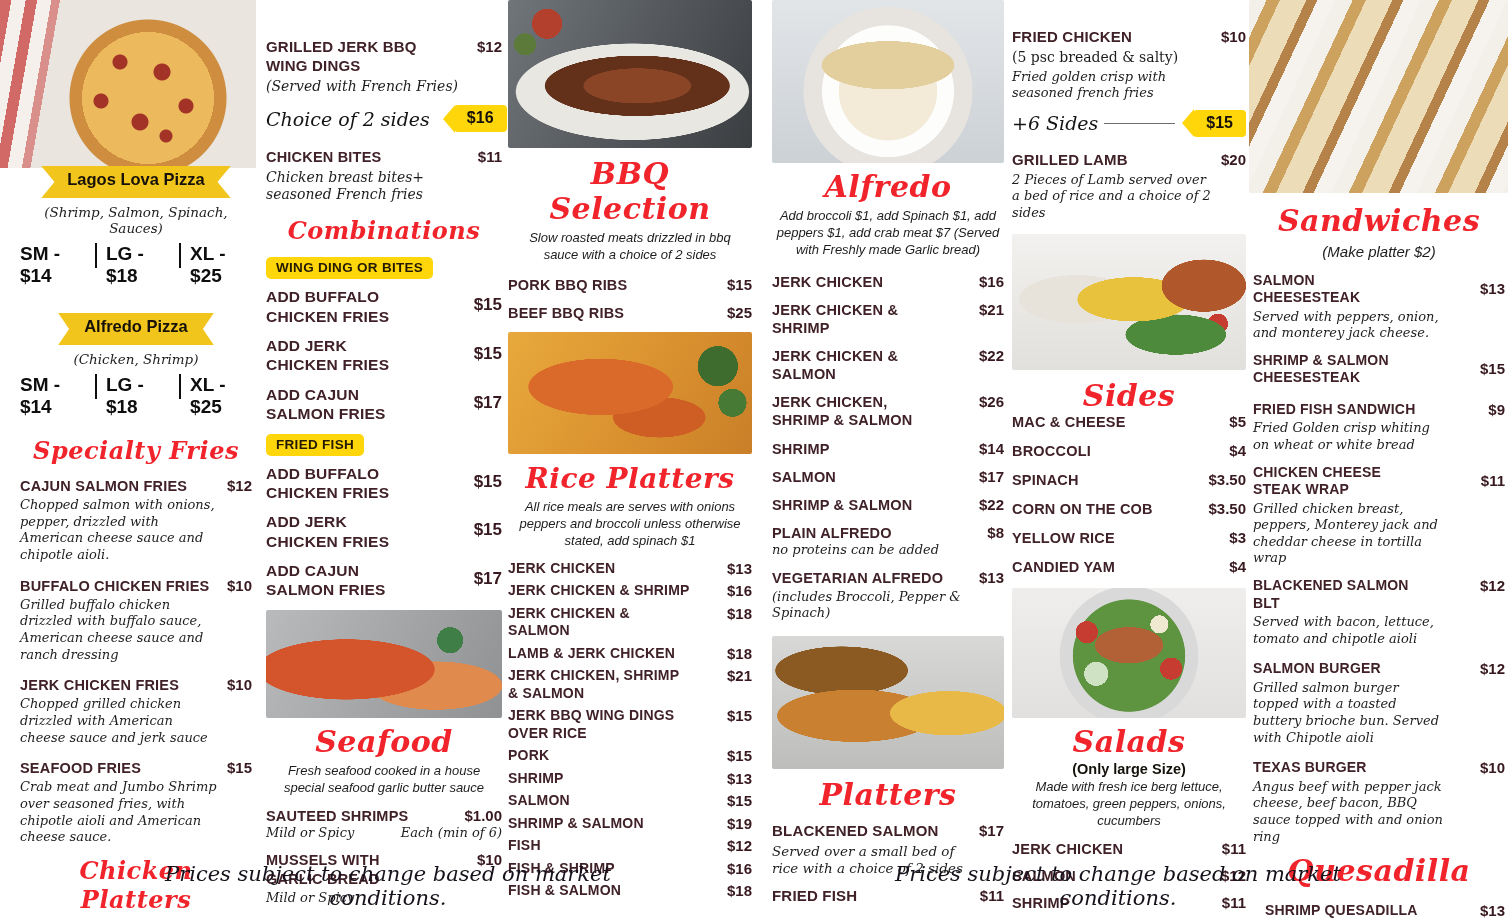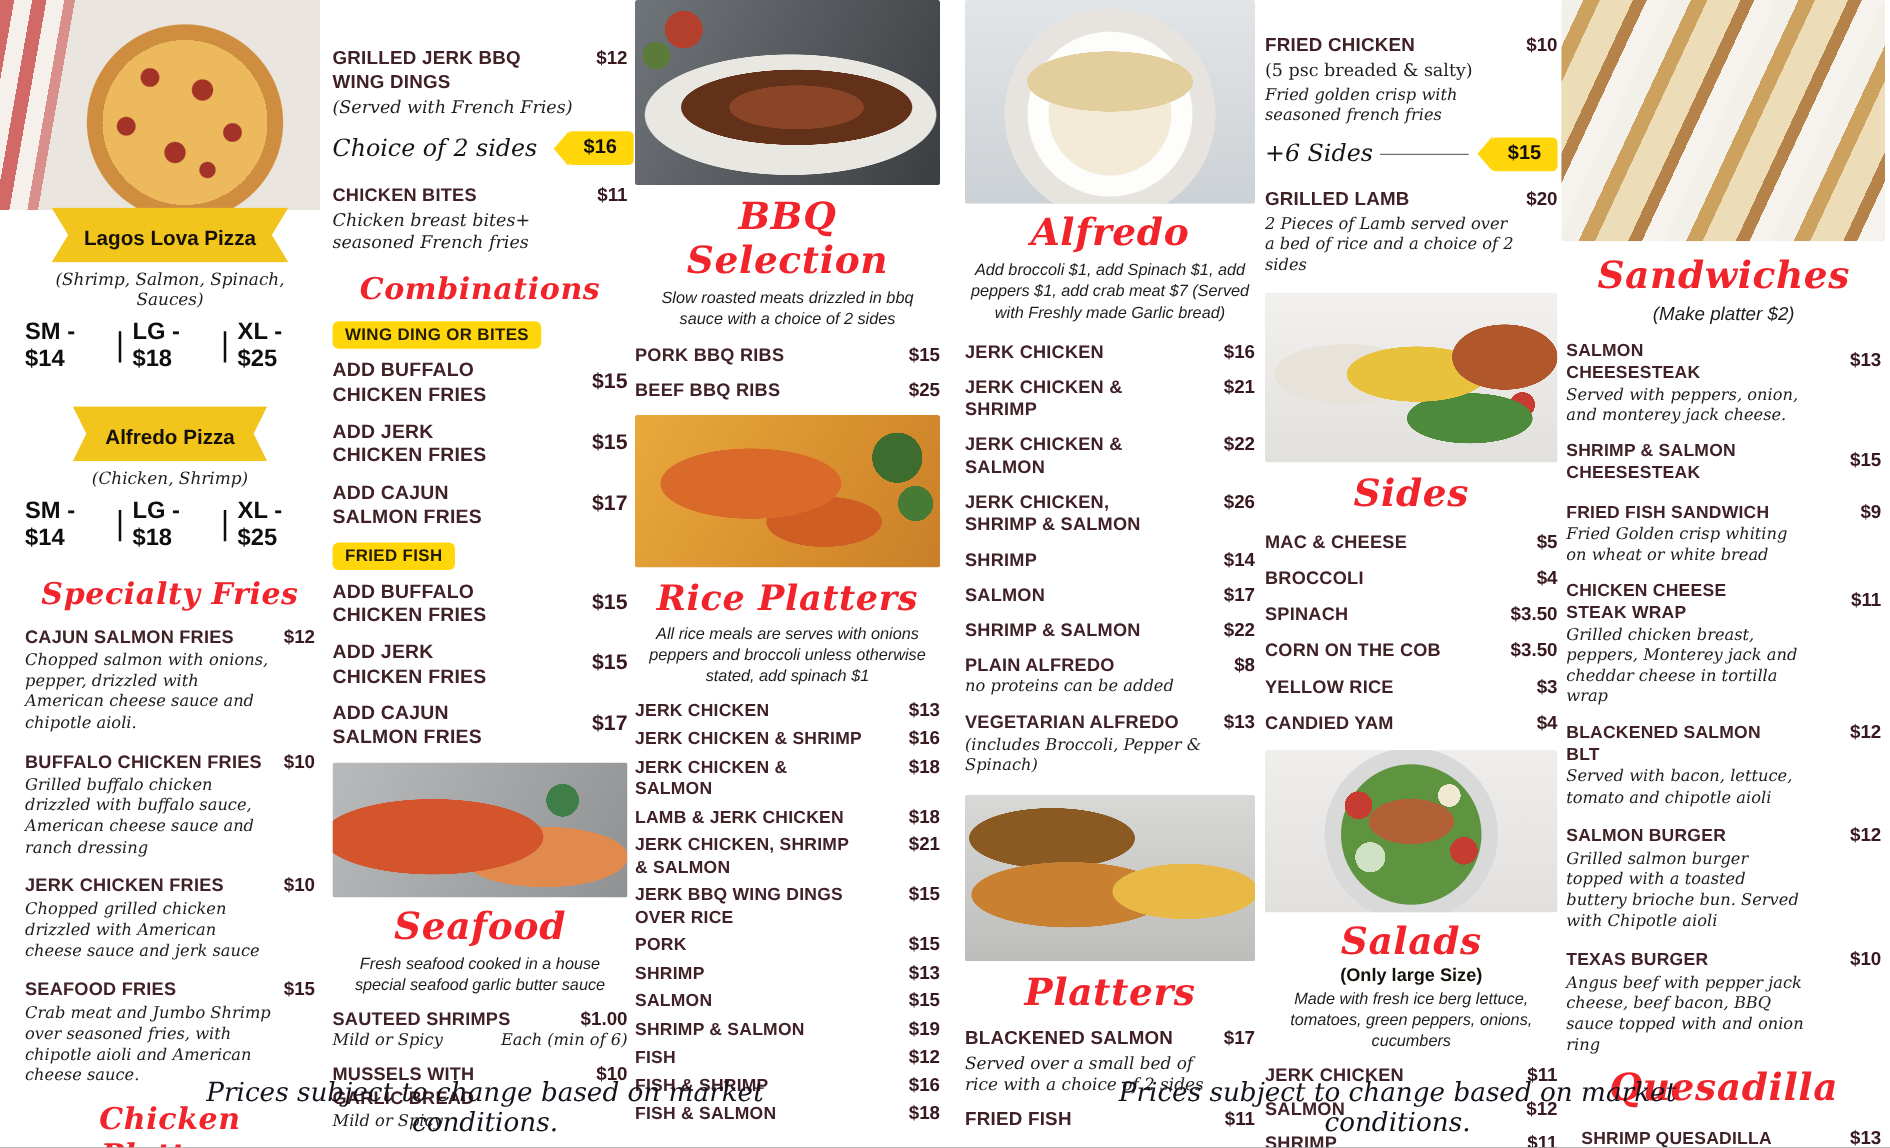--- a/index.html
+++ b/index.html
@@ -27,23 +27,23 @@
 
   .tag { display:inline-block; background:#ffd60a; border-radius:5px; padding:3px 10px 4px; font-weight:bold; font-size:13.5px; color:#241a02; letter-spacing:.3px; }
   .badge { position:relative; display:inline-block; background:#ffd60a; border-radius:4px; padding:4px 13px 5px; font-weight:bold; font-size:16px; color:#16100a; margin-left:12px; }
   .badge::before { content:""; position:absolute; left:-11px; top:50%; transform:translateY(-50%);
     border-top:14px solid transparent; border-bottom:14px solid transparent; border-right:12px solid #ffd60a; }
   .choice { display:flex; align-items:center; }
   .choice-label { font-family:"DejaVu Serif", serif; font-style:italic; font-size:19px; color:#141414; white-space:nowrap; }
   .rule { flex:1; border-top:1.5px solid #6f6f6f; margin:0 6px; align-self:center; }
 
   .ribbon { background:#f2c51d; clip-path:polygon(0 0,100% 0,93% 50%,100% 100%,0 100%,7% 50%);
-    text-align:center; font-weight:bold; font-size:16.5px; color:#151109; padding:16px 26px 9px; width:max-content; margin:0 auto; }
+    text-align:center; font-weight:bold; font-size:16.5px; color:#151109; padding:4px 26px 9px; width:max-content; margin:0 auto; }
   .sub-serif { font-family:"DejaVu Serif", serif; font-style:italic; font-size:13.5px; color:#1d1d1d; text-align:center; margin-top:6px; }
-  .sizes { display:flex; justify-content:center; align-items:center; gap:9px; font-weight:bold; font-size:19px; color:#0e0e0e; margin-top:7px; }
+  .sizes { display:flex; justify-content:center; gap:9px; font-weight:bold; font-size:19px; color:#0e0e0e; margin-top:7px; }
   .sizes .div { width:2.5px; height:25px; background:#0e0e0e; }
 
   .photo { width:100%; border-radius:2px; }
   .ph-pizza { position:absolute; left:0; top:0; width:256px; height:168px;
     background-color:#eae5de;
     background-image:
       radial-gradient(circle at 120px 62px,  #a23326 0 7px, transparent 8px),
       radial-gradient(circle at 162px 72px,  #a23326 0 8px, transparent 9px),
       radial-gradient(circle at 186px 106px, #a23326 0 7px, transparent 8px),
       radial-gradient(circle at 140px 122px, #a23326 0 8px, transparent 9px),
@@ -422,21 +422,21 @@
     </div>
     <div style="margin-top:14px">
       <div class="row">
           <span class="nm" style="font-size:15px">GRILLED LAMB</span>
           <span class="pr">$20</span>
         </div>
       <div class="desc">2 Pieces of Lamb served over a bed of rice and a choice of 2 sides</div>
     </div>
     <div class="photo ph-chicken" style="margin-top:12px"></div>
     <div class="heading h30" style="margin-top:8px">Sides</div>
-    <div style="margin-top:12px">
+    <div style="">
       <div class="row mi" style="margin-bottom:11px">
           <span class="nm">MAC &amp; CHEESE</span>
           <span class="pr">$5</span>
         </div>
       <div class="row mi" style="margin-bottom:11px">
           <span class="nm">BROCCOLI</span>
           <span class="pr">$4</span>
         </div>
       <div class="row mi" style="margin-bottom:11px">
           <span class="nm">SPINACH</span>

